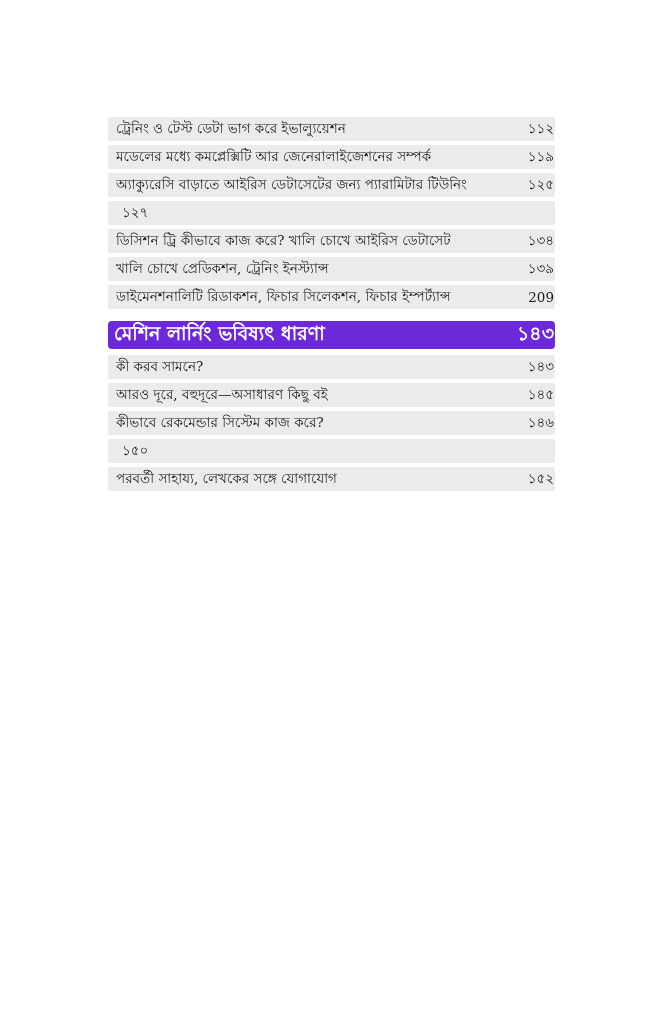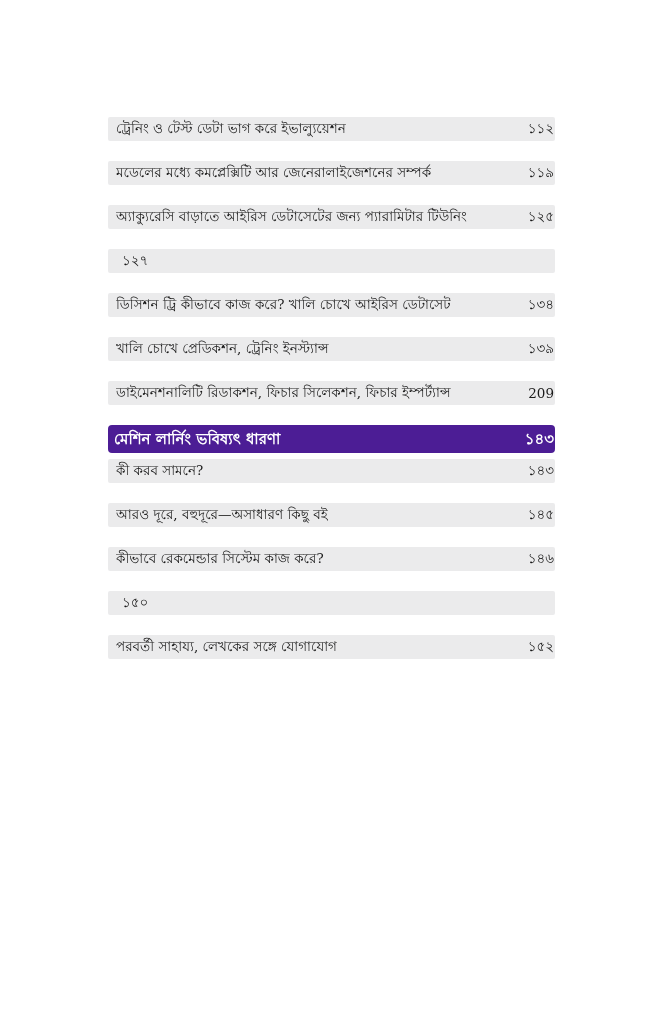--- a/index.html
+++ b/index.html
@@ -1,26 +1,26 @@
 <!DOCTYPE html>
 <html><head>
 <meta charset="utf-8">
 <style>
   html, body { margin: 0; padding: 0; background: #ffffff; }
   body { width: 663px; height: 1024px; position: relative; overflow: hidden;
          font-family: "DejaVu Serif", "Liberation Serif", serif; }
   .toc { position: absolute; left: 108px; top: 117px; width: 447px; }
   .row { display: flex; justify-content: space-between; align-items: center;
-         background: #ebebec; height: 24px; margin-bottom: 20px; border-radius: 2px;
+         background: #ebebec; height: 24px; margin-bottom: 4px; border-radius: 2px;
          padding: 0 1px 0 8px; box-sizing: border-box; font-size: 13.5px; color: #1a1a1a; }
   .row .title { white-space: nowrap; overflow: hidden; }
   .row .page { white-space: nowrap; padding-left: 6px; }
   .chapter { display: flex; justify-content: space-between; align-items: center;
-             background: #4c1d95; color: #ffffff; height: 28px; border-radius: 4px;
-             padding: 0 1px 0 6px; box-sizing: border-box; font-size: 15px; font-weight: bold;
+             background: #6d28d9; color: #ffffff; height: 28px; border-radius: 4px;
+             padding: 0 1px 0 6px; box-sizing: border-box; font-size: 19px; font-weight: bold;
              margin: 12px 0 6px 0; }
 </style>
 </head>
 <body>
 
 <div class="toc">
   <div class="row">
       <span class="title">ট্রেনিং ও টেস্ট ডেটা ভাগ করে ইভাল্যুয়েশন</span>
       <span class="page">১১২</span>
     </div>

